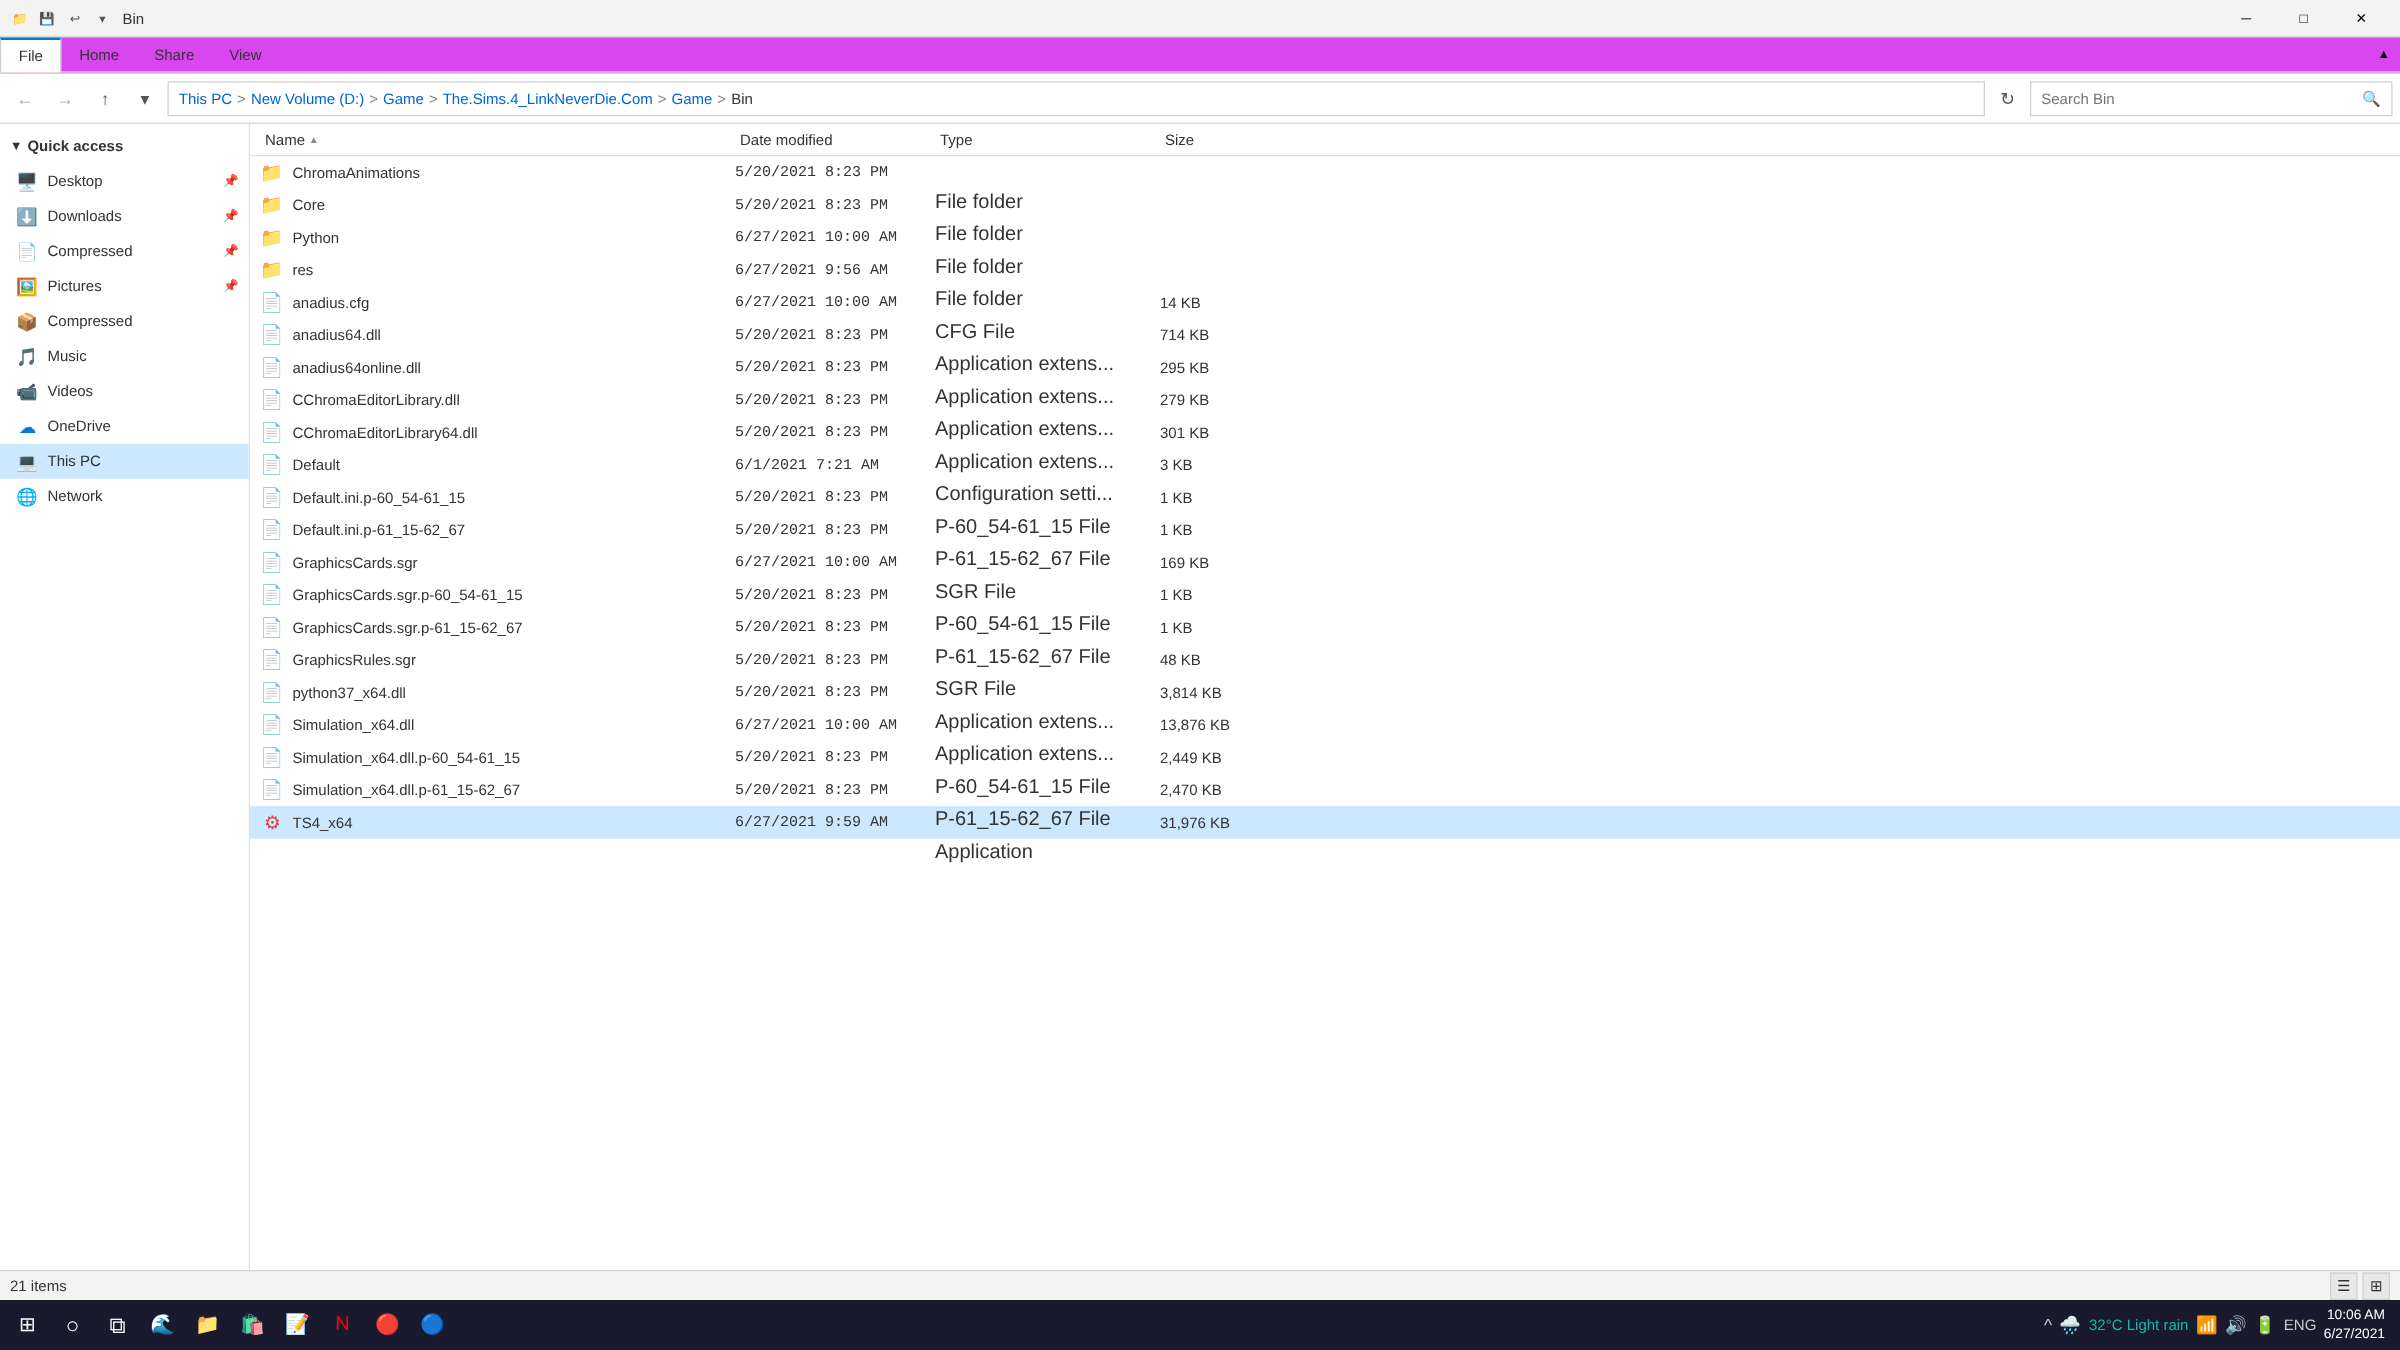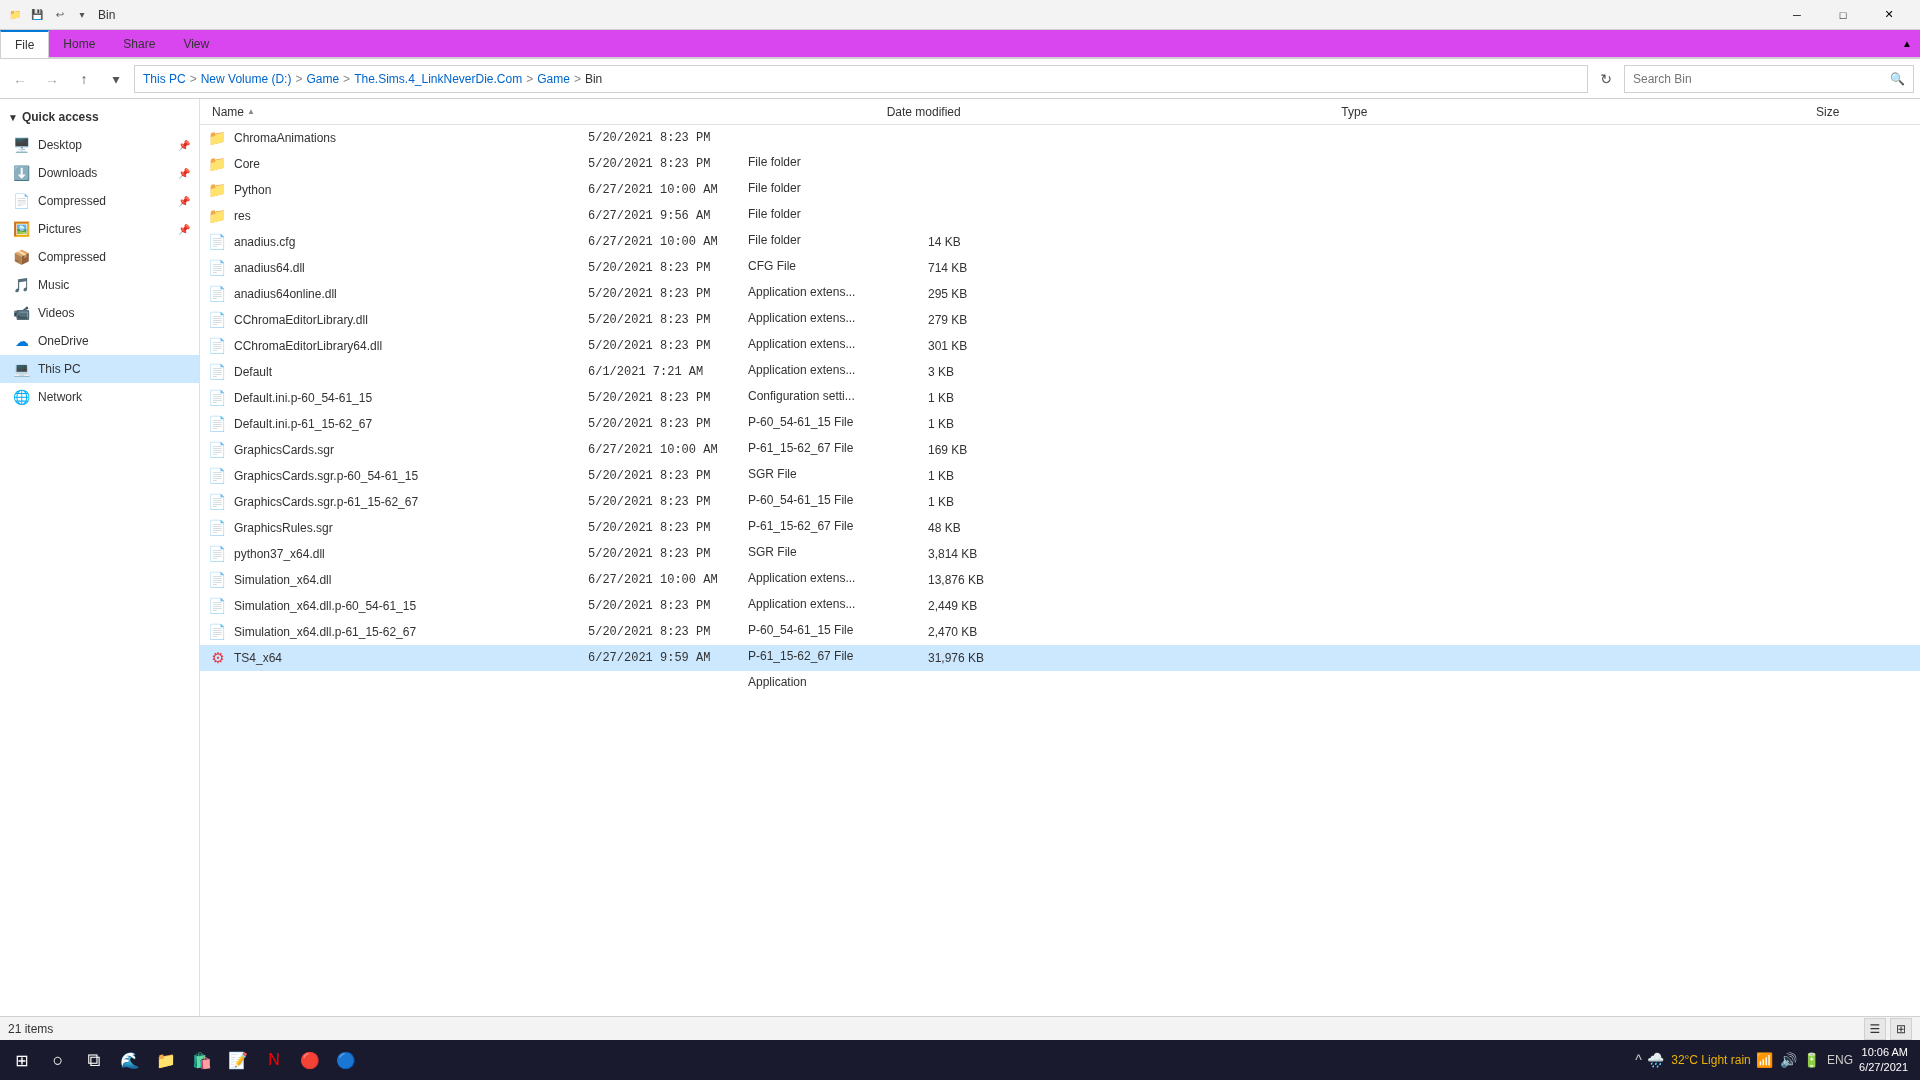--- a/index.html
+++ b/index.html
@@ -40,49 +40,49 @@
     .sidebar { width: 200px; background: white; border-right: 1px solid #e0e0e0; overflow-y: auto; padding: 4px 0; }
     .sidebar-item { display: flex; align-items: center; height: 28px; padding: 0 8px 0 12px; cursor: pointer; font-size: 12px; color: #333; }
     .sidebar-item.selected { background: #cce8ff; }
     .sidebar-item .icon { width: 20px; height: 20px; margin-right: 6px; display: flex; align-items: center; justify-content: center; font-size: 14px; }
     .sidebar-item .pin { margin-left: auto; font-size: 10px; color: #888; }
     .sidebar-header { display: flex; align-items: center; height: 28px; padding: 0 8px; cursor: pointer; font-size: 12px; color: #333; font-weight: 600; }
     .sidebar-header .chevron { margin-right: 4px; font-size: 10px; }
 
     
     .file-area { flex: 1; display: flex; flex-direction: column; background: white; overflow: hidden; }
-    .file-list-header { display: flex; align-items: center; height: 26px; border-bottom: 1px solid #e0e0e0; background: white; padding: 0 8px; justify-content: space-between; }
+    .file-list-header { display: flex; align-items: center; height: 26px; border-bottom: 1px solid #e0e0e0; background: white; padding: 0 8px; }
     .col-header { font-size: 12px; color: #333; cursor: pointer; padding: 0 4px; display: flex; align-items: center; }
     .col-name { width: 380px; }
     .col-date { width: 160px; }
     .col-type { width: 180px; }
     .col-size { width: 100px; text-align: right; }
     .col-sort-icon { font-size: 8px; margin-left: 3px; color: #888; }
 
     .file-list { flex: 1; overflow-y: auto; }
     .file-row { display: flex; align-items: center; height: 26px; padding: 0 8px; cursor: pointer; }
     .file-row.selected { background: #cce8ff; }
     .file-icon { width: 20px; height: 20px; margin-right: 6px; display: flex; align-items: center; justify-content: center; font-size: 14px; }
     .file-name { width: 354px; font-size: 12px; color: #333; overflow: hidden; text-overflow: ellipsis; white-space: nowrap; }
     .file-date { width: 160px; font-size: 12px; color: #333; font-family: Liberation Mono, monospace; }
-    .file-type { width: 180px; font-size: 12px; color: #333; overflow: hidden; text-overflow: ellipsis; white-space: nowrap; margin-top: 47px; }
+    .file-type { width: 180px; font-size: 16px; color: #333; overflow: hidden; text-overflow: ellipsis; white-space: nowrap; margin-top: 47px; }
     .file-size { width: 100px; font-size: 12px; color: #333; padding-right: 8px; }
 
     
     .status-bar { height: 24px; background: #f3f3f3; border-top: 1px solid #d0d0d0; display: flex; align-items: center; padding: 0 8px; font-size: 12px; color: #333; }
     .status-right { margin-left: auto; display: flex; gap: 4px; }
     .view-btn { width: 22px; height: 22px; display: flex; align-items: center; justify-content: center; cursor: pointer; font-size: 12px; border: 1px solid #d0d0d0; background: #e8e8e8; }
 
     
     .taskbar { height: 40px; background: #1a1a2e; display: flex; align-items: center; padding: 0 4px; }
     .taskbar-btn { width: 36px; height: 36px; display: flex; align-items: center; justify-content: center; cursor: pointer; border-radius: 4px; font-size: 18px; }
     .taskbar-spacer { flex: 1; }
     .taskbar-tray { display: flex; align-items: center; gap: 6px; padding: 0 8px; }
     .tray-icon { font-size: 14px; color: #ccc; cursor: pointer; }
-    .weather { display: flex; align-items: center; gap: 4px; color: #eab308; font-size: 12px; }
+    .weather { display: flex; align-items: center; gap: 4px; color: #14b8a6; font-size: 12px; }
     .time-block { color: white; font-size: 11px; text-align: right; line-height: 1.4; }
     .lang { color: #ccc; font-size: 12px; }
     .icon-onedrive { color: #0078d7; }
   </style>
 </head>
 <body>
 
 <div class="title-bar">
   <div class="title-bar-icons">
     <span class="title-bar-icon">📁</span>

